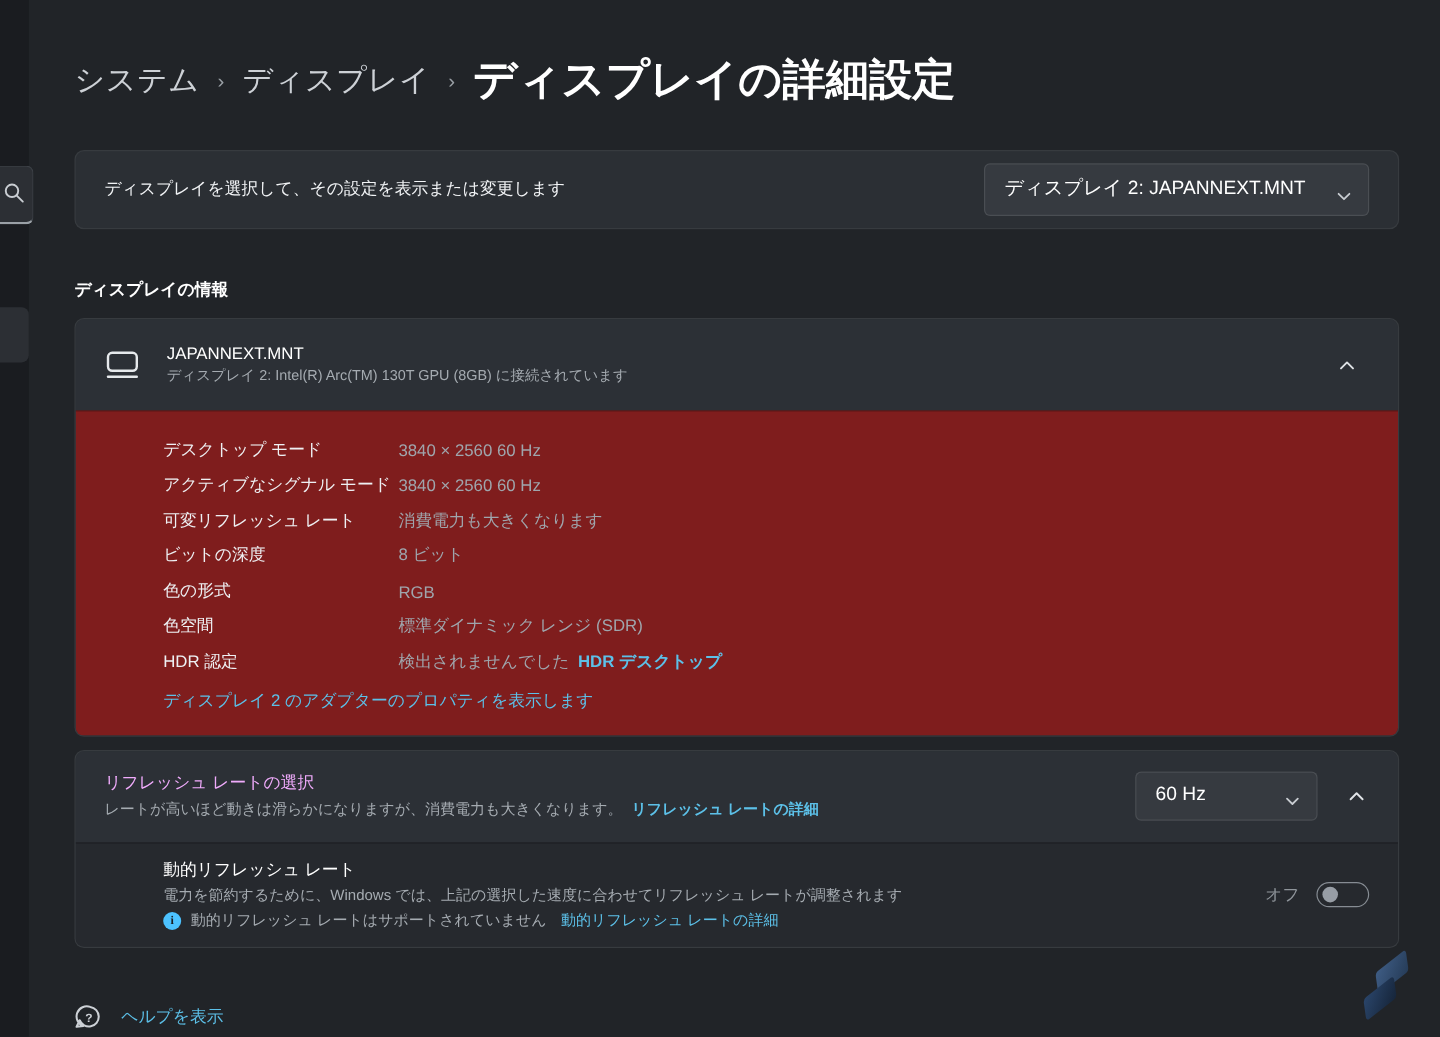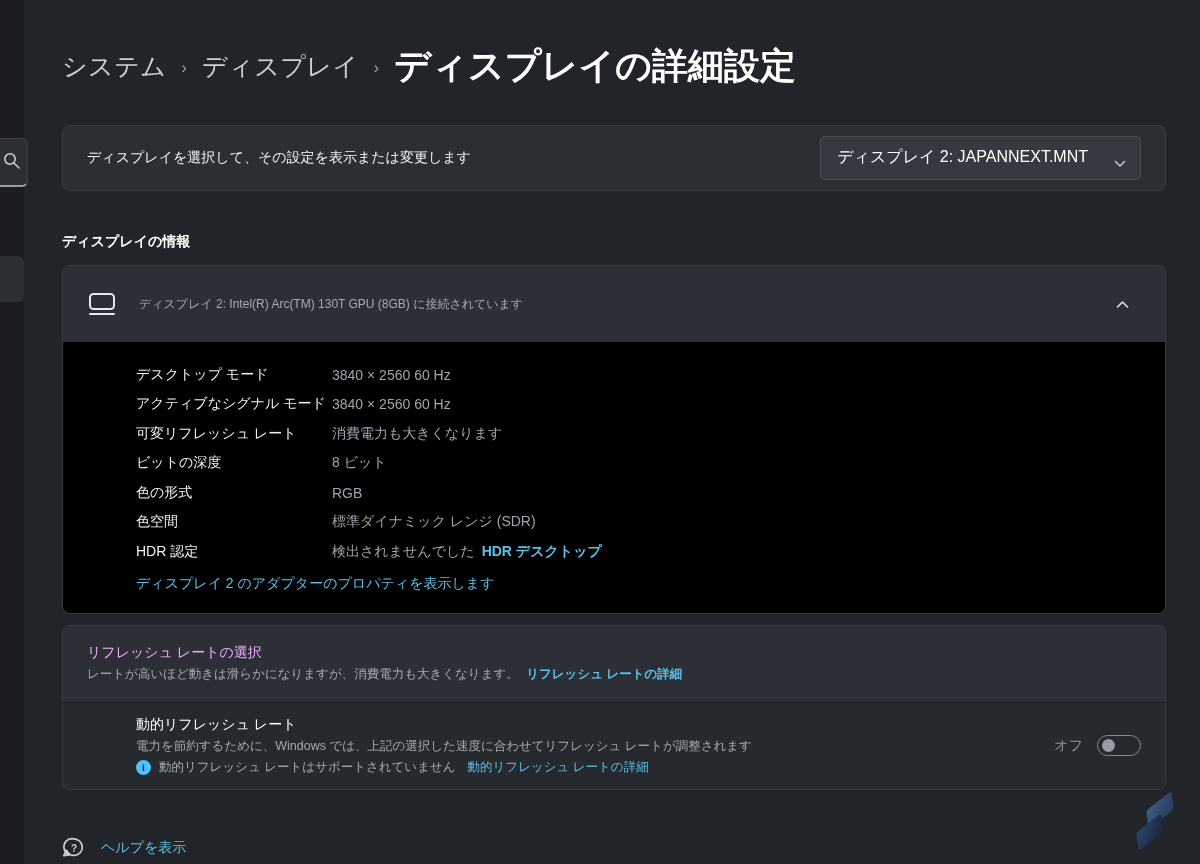--- a/index.html
+++ b/index.html
@@ -70,21 +70,21 @@
   .info-header {
     display:flex; align-items:center; gap:22px;
     background:#2c3036; padding:16px 24px 16px 24px; min-height:76px;
   }
   .info-header .titles { display:flex; flex-direction:column; gap:3px; }
   .device-name { font-size:14px; color:#ffffff; }
   .device-sub  { font-size:12px; color:#a5abb1; }
   .expander-chevron { margin-left:auto; padding:6px 12px; cursor:pointer; display:flex; }
 
   .info-details {
-    background:#000000; border-top:1px solid rgba(0,0,0,0.28);
+    background:#7f1d1d; border-top:1px solid rgba(0,0,0,0.28);
     padding:17px 24px 14px 73px;
   }
   .detail-row { display:flex; align-items:center; height:29.5px; font-size:14px; }
   .detail-label { width:196px; color:#eef0f3; flex:none; }
   .detail-value { color:#9fa5ac; }
   .link { color:#5cc0e8; cursor:pointer; }
   .link.bold { font-weight:700; }
   .hdr-link { margin-left:7px; }
   .adapter-link-row { margin-top:2px; height:30px; display:flex; align-items:center; font-size:14px; }
 
@@ -183,20 +183,21 @@
 
   <div class="section-title">ディスプレイの情報</div>
 
   <div class="card info-card">
     <div class="info-header">
       <svg width="30" height="26" viewBox="0 0 30 26">
         <rect x="3" y="3" width="24" height="15" rx="3.5" fill="none" stroke="#e6e9ec" stroke-width="2"></rect>
         <line x1="3" y1="23" x2="27" y2="23" stroke="#e6e9ec" stroke-width="2" stroke-linecap="round"></line>
       </svg>
       <div class="titles">
+        <span class="device-name">JAPANNEXT.MNT</span>
         <span class="device-sub">ディスプレイ 2: Intel(R) Arc(TM) 130T GPU (8GB) に接続されています</span>
       </div>
       <span class="expander-chevron">
         <svg width="13" height="9" viewBox="0 0 13 9">
             <path d="M1.5 7 L6.5 2 L11.5 7" fill="none" stroke="#dfe2e6" stroke-width="1.6" stroke-linecap="round" stroke-linejoin="round"></path>
           </svg>
       </span>
     </div>
 
     <div class="info-details">
@@ -235,20 +236,35 @@
     </div>
   </div>
 
   <div class="card refresh-card">
     <div class="refresh-header">
       <div class="refresh-titles">
         <span class="refresh-title">リフレッシュ レートの選択</span>
         <span class="refresh-desc">
           <span>レートが高いほど動きは滑らかになりますが、消費電力も大きくなります。</span>
           <span class="link bold">リフレッシュ レートの詳細</span>
+        </span>
+      </div>
+      <div class="refresh-right">
+        <div class="dropdown refresh-dropdown">
+          <span>60 Hz</span>
+          <span class="chev">
+            <svg width="12" height="8" viewBox="0 0 12 8">
+                <path d="M1.5 1.5 L6 6 L10.5 1.5" fill="none" stroke="#c8ccd1" stroke-width="1.5" stroke-linecap="round" stroke-linejoin="round"></path>
+              </svg>
+          </span>
+        </div>
+        <span class="expander-chevron">
+          <svg width="13" height="9" viewBox="0 0 13 9">
+              <path d="M1.5 7 L6.5 2 L11.5 7" fill="none" stroke="#dfe2e6" stroke-width="1.6" stroke-linecap="round" stroke-linejoin="round"></path>
+            </svg>
         </span>
       </div>
     </div>
 
     <div class="dynamic-row">
       <div class="dynamic-left">
         <span class="dynamic-title">動的リフレッシュ レート</span>
         <span class="dynamic-desc">電力を節約するために、Windows では、上記の選択した速度に合わせてリフレッシュ レートが調整されます</span>
         <span class="dynamic-info">
           <span class="info-badge">i</span>

